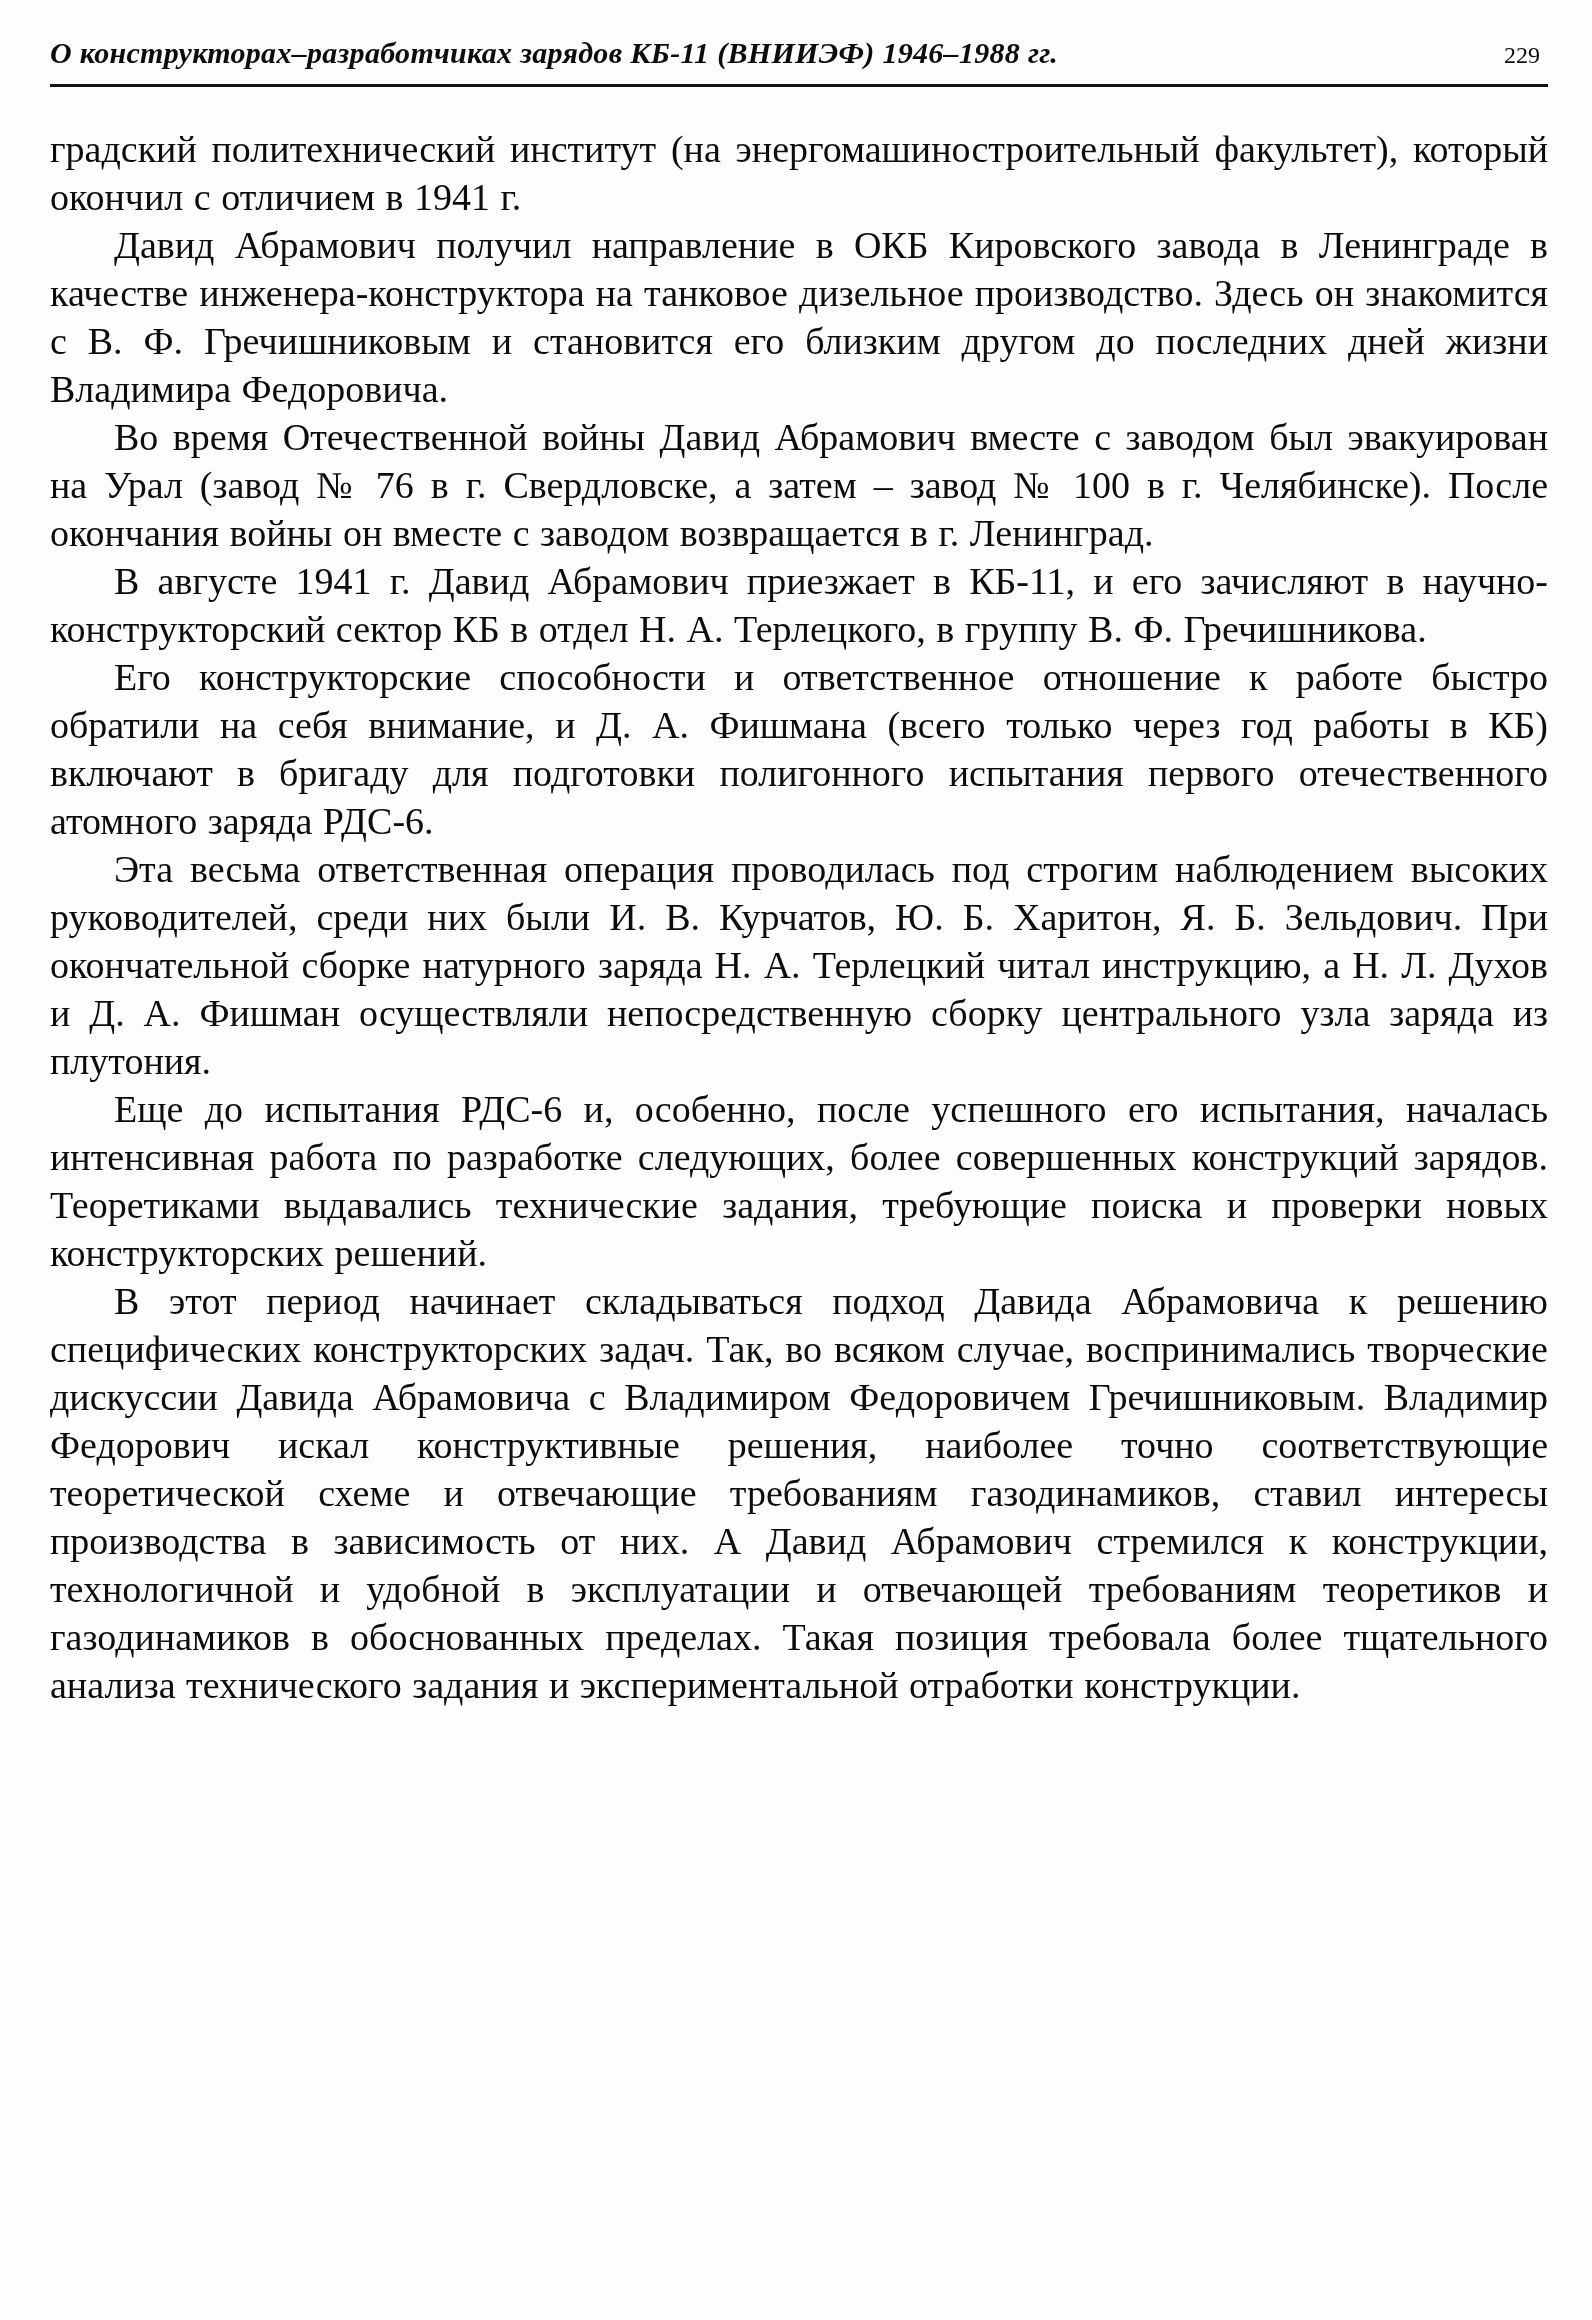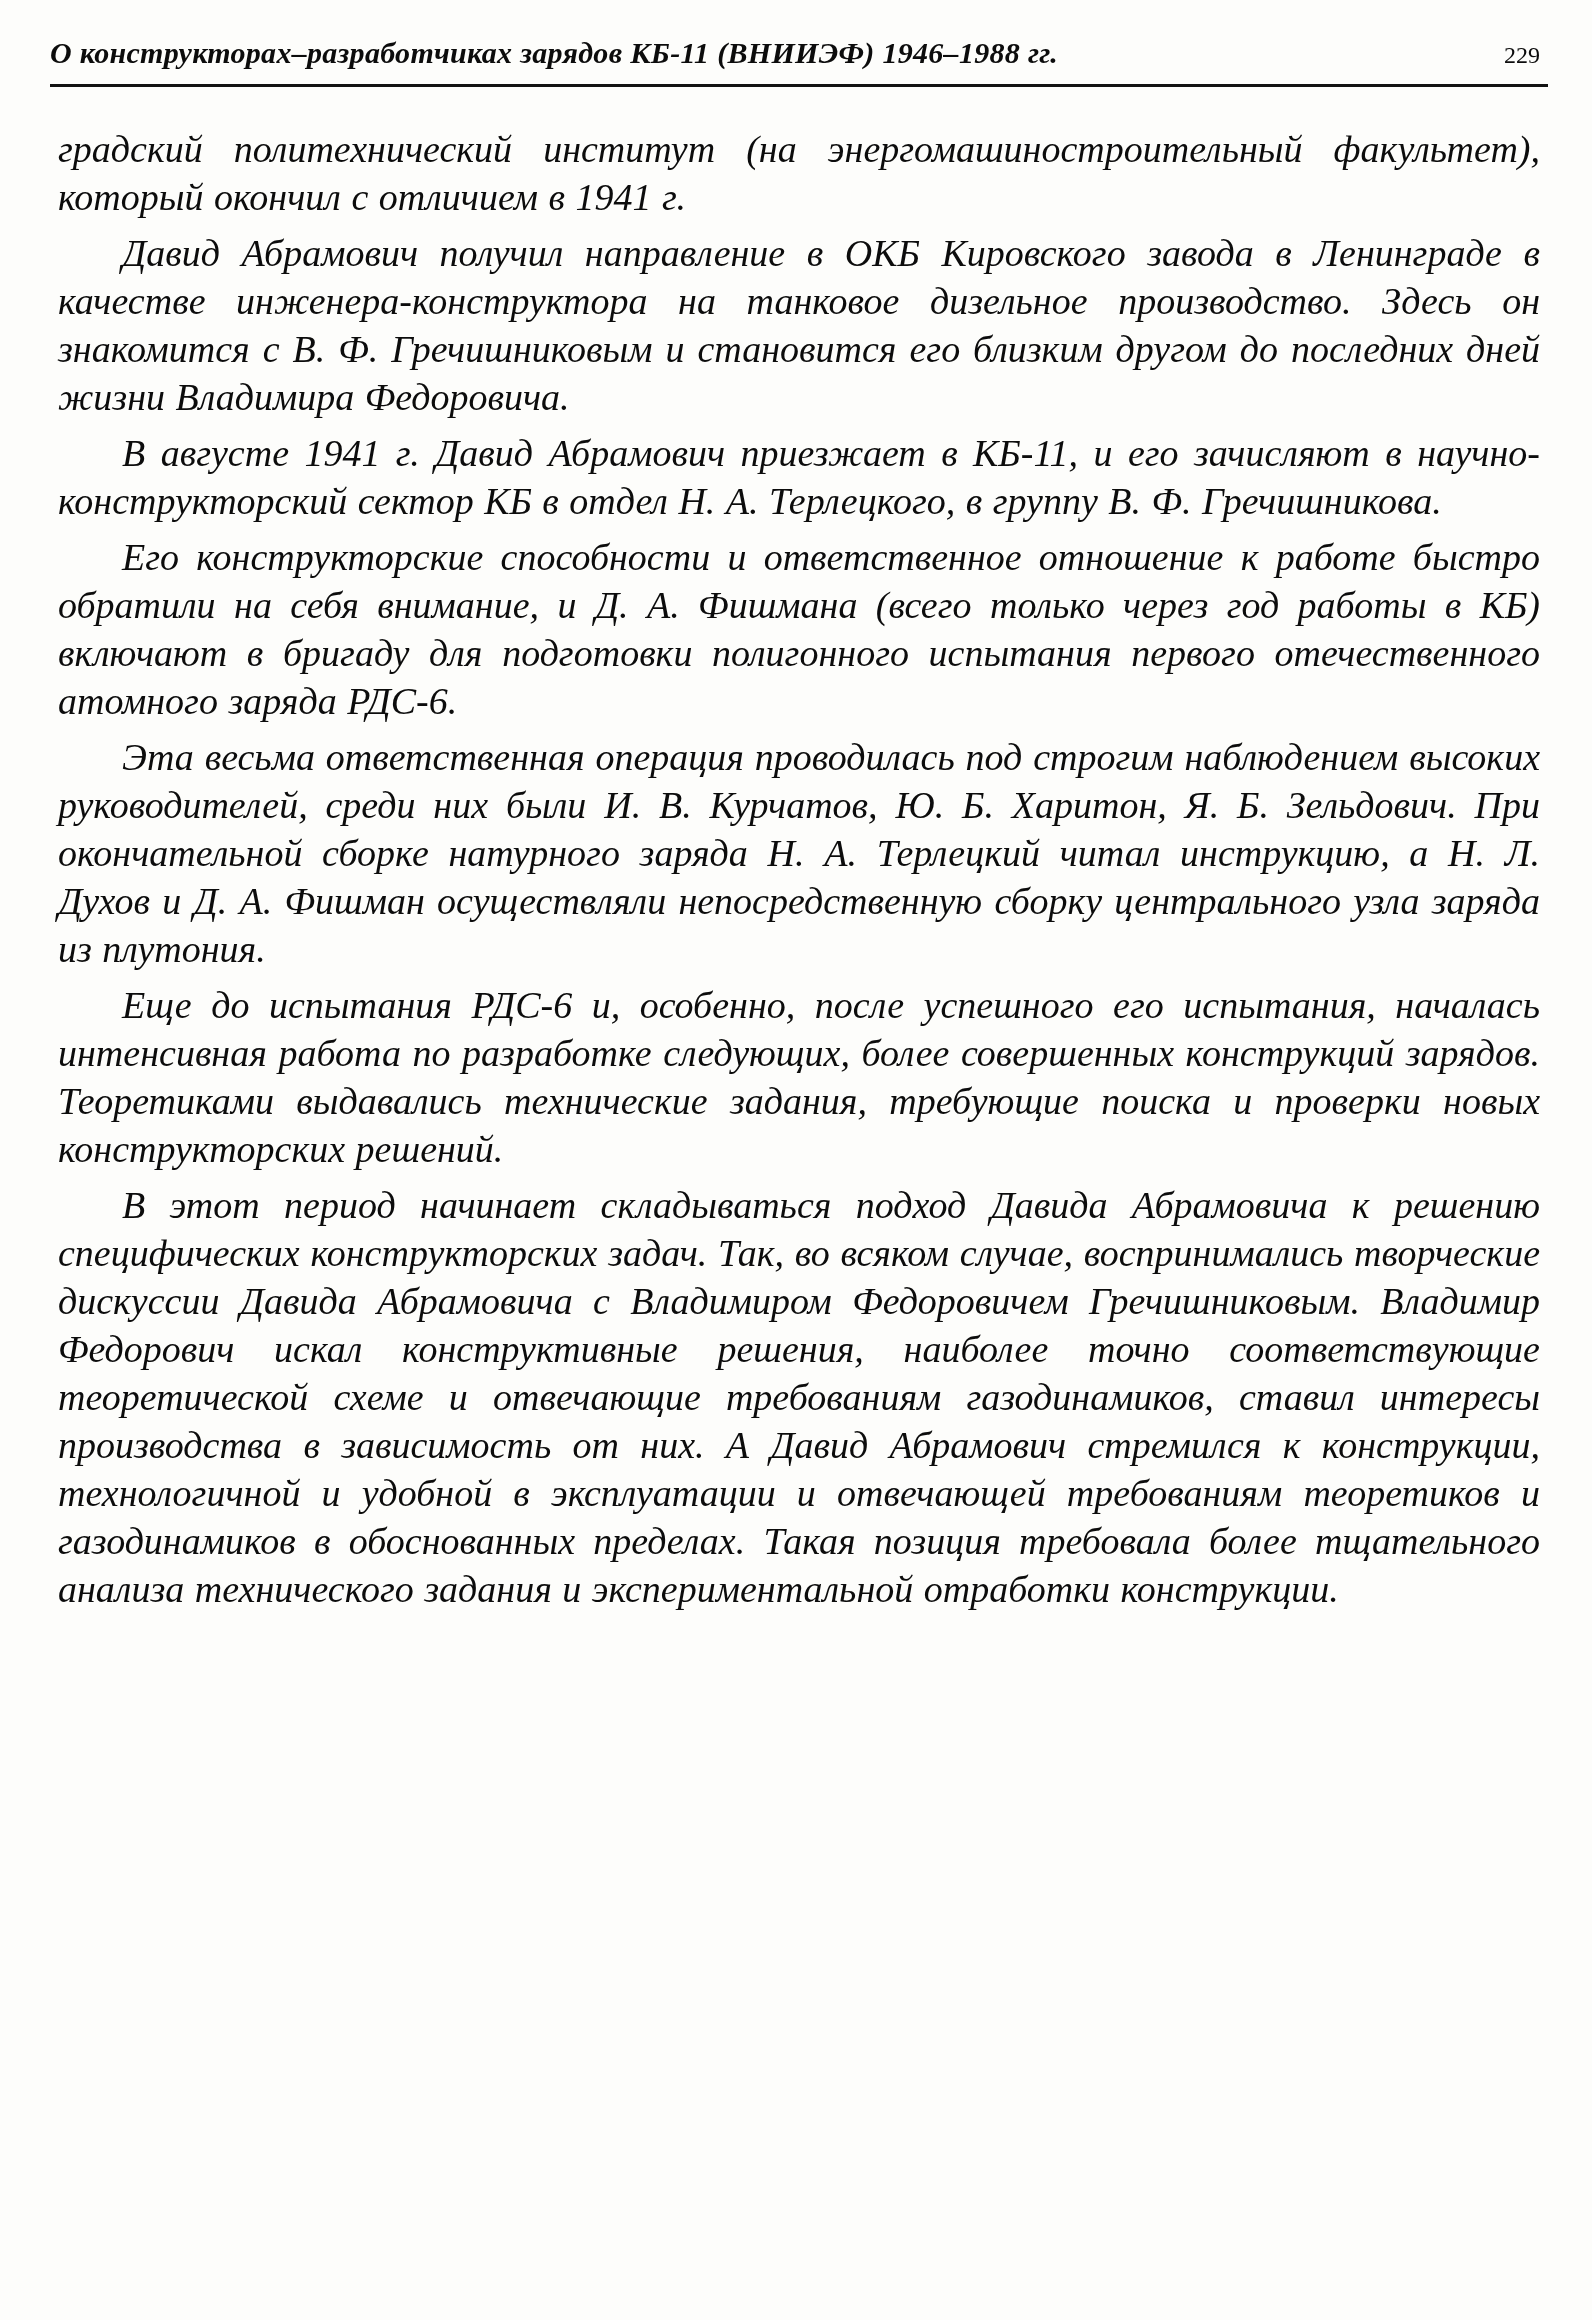--- a/index.html
+++ b/index.html
@@ -44,43 +44,43 @@
   }
   .body-text {
     font-size: 38px;
     line-height: 48px;
     text-align: justify;
     hyphens: auto;
     -webkit-hyphens: auto;
     word-spacing: 1px;
   }
   .body-text p {
-    margin: 8px;
+    margin: 0;
     text-indent: 64px;
-    font-style: italic;
   }
   .body-text p.no-indent {
     text-indent: 0;
   }
 </style>
 </head>
 <body>
 
 <div class="page">
 
   <header class="page-header">
     <span class="header-title">О конструкторах–разработчиках зарядов КБ-11 (ВНИИЭФ) 1946–1988 гг.</span>
     <span class="page-number">229</span>
   </header>
 
   <div class="header-rule"></div>
 
   <main class="body-text">
     <p class="no-indent">градский политехнический институт (на энергомашиностроительный факультет), который окончил с отличием в 1941 г.</p>
     <p>Давид Абрамович получил направление в ОКБ Кировского завода в Ленинграде в качестве инженера-конструктора на танковое дизельное производство. Здесь он знакомится с В. Ф. Гречишниковым и становится его близким другом до последних дней жизни Владимира Федоровича.</p>
+    <p>Во время Отечественной войны Давид Абрамович вместе с заводом был эвакуирован на Урал (завод № 76 в г. Свердловске, а затем – завод № 100 в г. Челябинске). После окончания войны он вместе с заводом возвращается в г. Ленинград.</p>
     <p>В августе 1941 г. Давид Абрамович приезжает в КБ-11, и его зачисляют в научно-конструкторский сектор КБ в отдел Н. А. Терлецкого, в группу В. Ф. Гречишникова.</p>
     <p>Его конструкторские способности и ответственное отношение к работе быстро обратили на себя внимание, и Д. А. Фишмана (всего только через год работы в КБ) включают в бригаду для подготовки полигонного испытания первого отечественного атомного заряда РДС-6.</p>
     <p>Эта весьма ответственная операция проводилась под строгим наблюдением высоких руководителей, среди них были И. В. Курчатов, Ю. Б. Харитон, Я. Б. Зельдович. При окончательной сборке натурного заряда Н. А. Терлецкий читал инструкцию, а Н. Л. Духов и Д. А. Фишман осуществляли непосредственную сборку центрального узла заряда из плутония.</p>
     <p>Еще до испытания РДС-6 и, особенно, после успешного его испытания, началась интенсивная работа по разработке следующих, более совершенных конструкций зарядов. Теоретиками выдавались технические задания, требующие поиска и проверки новых конструкторских решений.</p>
     <p>В этот период начинает складываться подход Давида Абрамовича к решению специфических конструкторских задач. Так, во всяком случае, воспринимались творческие дискуссии Давида Абрамовича с Владимиром Федоровичем Гречишниковым. Владимир Федорович искал конструктивные решения, наиболее точно соответствующие теоретической схеме и отвечающие требованиям газодинамиков, ставил интересы производства в зависимость от них. А Давид Абрамович стремился к конструкции, технологичной и удобной в эксплуатации и отвечающей требованиям теоретиков и газодинамиков в обоснованных пределах. Такая позиция требовала более тщательного анализа технического задания и экспериментальной отработки конструкции.</p>
   </main>
 
 </div>
 
 

